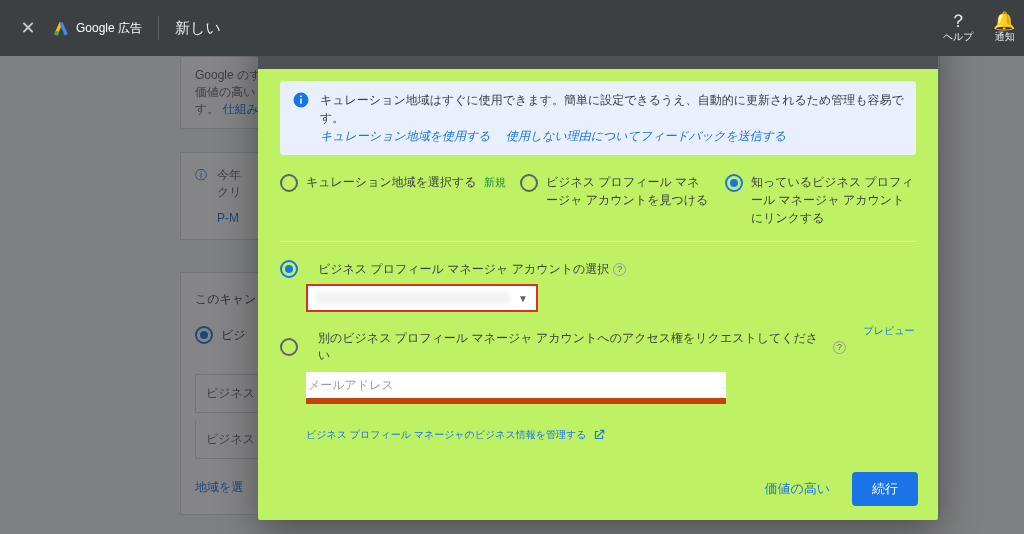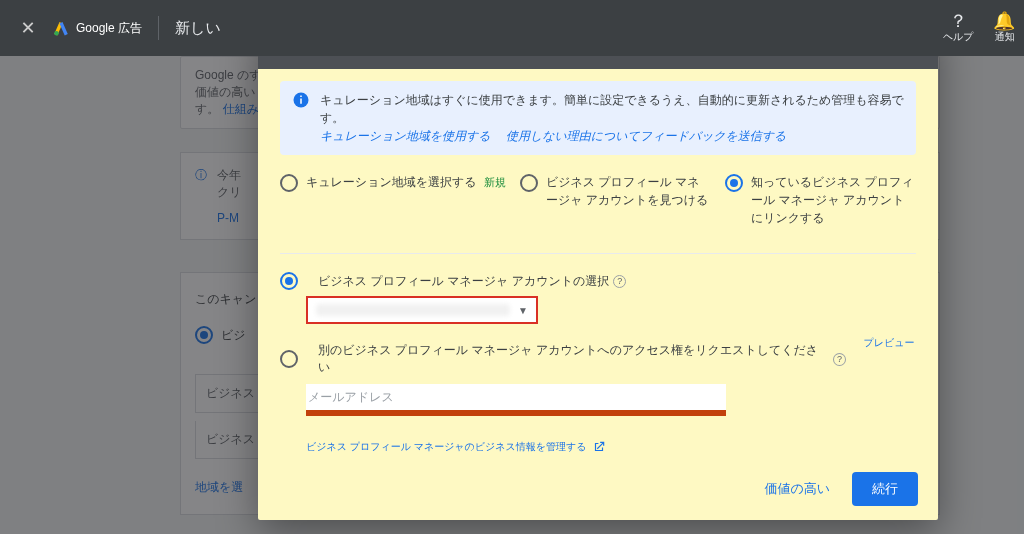--- a/index.html
+++ b/index.html
@@ -48,40 +48,40 @@
 .bg-footer { position:absolute; bottom:8px; right:0; }
 .bg-footer .btn-primary { background:#1a73e8;color:#fff;border:none;padding:8px 20px;font-size:13px;border-radius:4px;margin-right:20px;}
 
 
 .scrim {
   position: absolute; inset: 0; background: rgba(32,33,36,0.55); z-index: 5;
 }
 
 
 .modal {
-  position: absolute; top: 22px; left: 258px; width: 680px; background: #fef9c3;
+  position: absolute; top: 22px; left: 258px; width: 680px; background: #bef264;
   border-radius: 2px; box-shadow: 0 12px 40px rgba(0,0,0,0.4); z-index: 10;
   display: flex; flex-direction: column; height: 498px;
 }
 .modal-header {
   background: #4d5055; color: #fff; padding: 14px 20px; font-size: 15px;
 }
 .modal-body { padding: 12px 22px 0 22px; flex: 1; overflow: auto; }
 
 .info-banner {
   background: #e8f0fe; border-radius: 4px; padding: 10px 12px; display: flex; gap: 10px;
   font-size: 12px; color: #3c4043; margin-bottom: 18px;
 }
 .info-banner .icn {
   width: 18px; height: 18px; flex: none; color: #1a73e8; display:flex; align-items:center; justify-content:center;
 }
 .info-banner .txt { line-height: 1.5; }
 .info-banner .links a { color: #1a73e8; text-decoration: none; margin-right: 12px; font-style: italic; }
 
-.option-row { display: flex; gap: 14px; font-size: 12px; color: #3c4043; margin-bottom: 26px;}
+.option-row { display: flex; gap: 14px; font-size: 12px; color: #3c4043; margin-bottom: 14px;}
 .option { display: flex; gap: 8px; align-items: flex-start; flex: 1; cursor: pointer;}
 .option .r { width: 18px; height: 18px; border: 2px solid #5f6368; border-radius: 50%; flex: none; margin-top: 1px; position: relative;}
 .option .r.sel { border-color: #1a73e8; }
 .option .r.sel::after { content:''; position:absolute; inset:3px; background:#1a73e8; border-radius:50%; }
 .option .lbl { line-height: 1.5; }
 .option .lbl .new { color: #1e8e3e; margin-left: 4px; font-size: 11px;}
 .option.small { flex: 0 0 auto; min-width: 160px;}
 
 .sep { border: none; border-top: 1px solid #e8eaed; margin: 8px 0 18px 0; }
 

